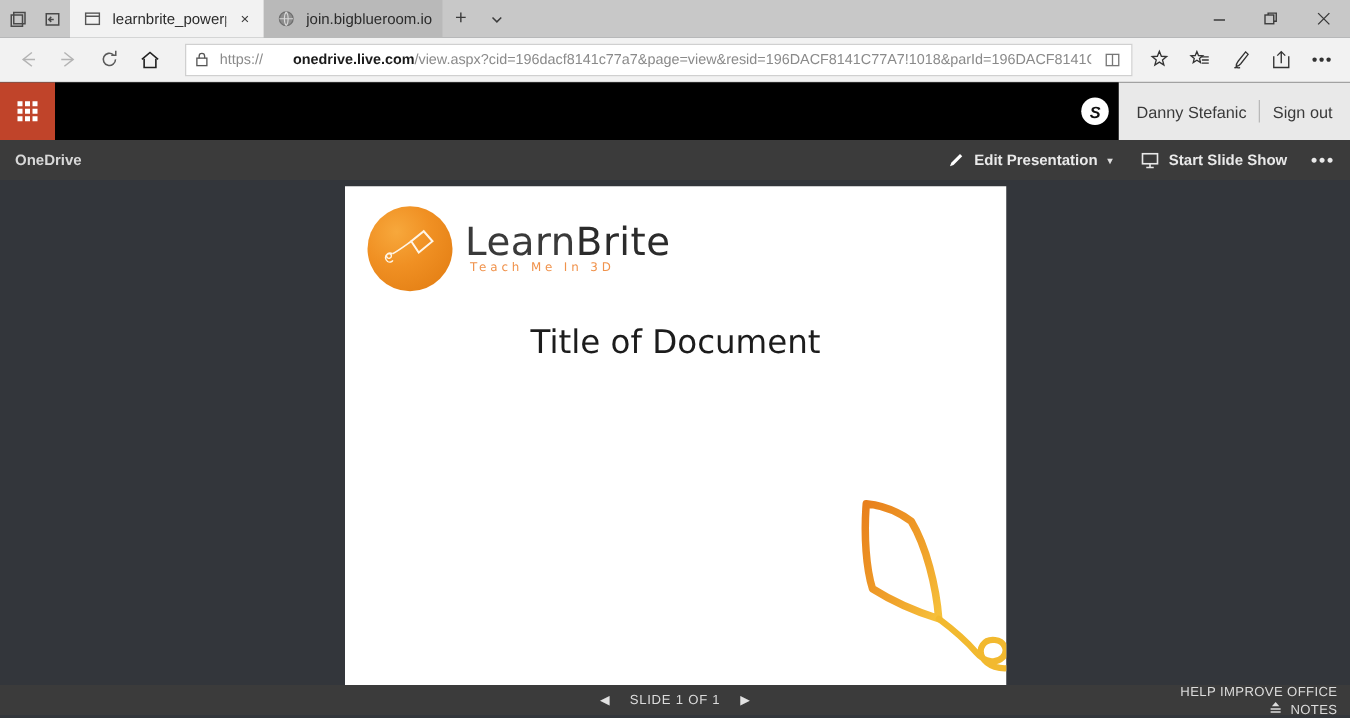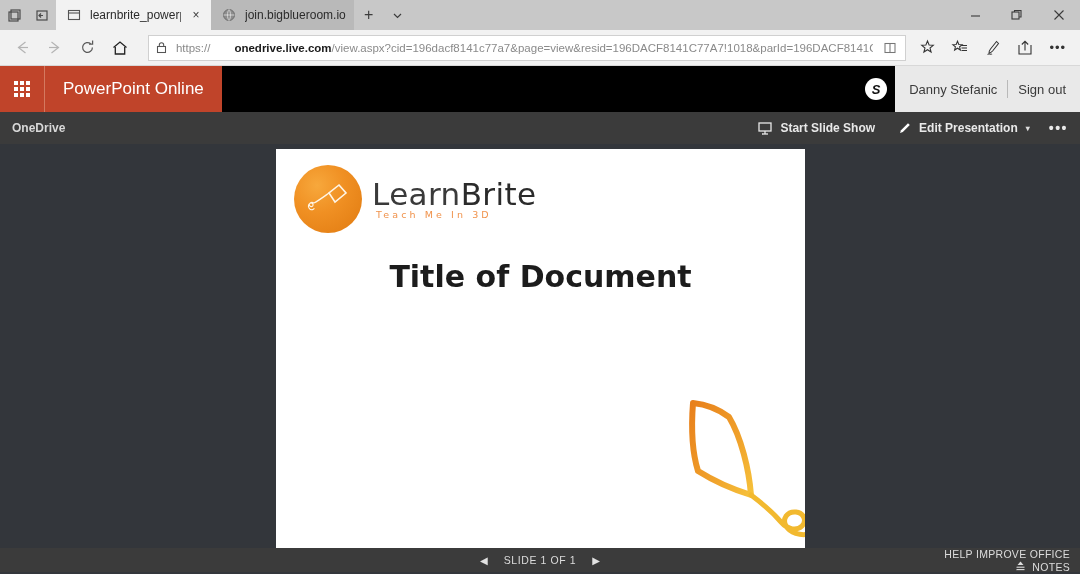--- a/index.html
+++ b/index.html
@@ -137,22 +137,22 @@
     font-family:"DejaVu Sans", sans-serif; font-weight:400;
   }
   .logo-text .brite { color:#2b2b2b; }
   .logo-tag {
     position:absolute; left:82px; top:47px;
     font-size:9.5px; color:#f0924b; letter-spacing:3.1px;
     font-family:"DejaVu Sans", sans-serif;
   }
   .slide-title {
     position:absolute; left:0; right:0; top:110px;
-    text-align:center; font-size:30px; color:#1c1c1c;
-    font-family:"DejaVu Sans", sans-serif; font-weight:700;
+    text-align:center; font-size:26px; color:#1c1c1c;
+    font-family:"DejaVu Sans", sans-serif; font-weight:400;
   }
   .kite-big { position:absolute; left:395px; top:240px; width:160px; height:165px; }
 
   
   .statusbar {
     height:24px; background:#3b3b3b; color:#dcdcdc;
     display:flex; align-items:center; font-size:10.5px;
     position:relative;
   }
   .slidenav {
@@ -311,53 +311,52 @@
         <i></i>
         <i></i>
         <i></i>
         <i></i>
         <i></i>
         <i></i>
         <i></i>
         <i></i>
     </span>
   </div>
-  <div class="brand">PowerPoint Online</div>
   <div class="hdr-fill"></div>
   <div class="skype">
     <span class="skype-badge">S</span>
   </div>
   <div class="hdr-user">
     <span>Danny Stefanic</span>
     <span class="hdr-sep"></span>
     <span>Sign out</span>
   </div>
 </div>
 
 <div class="cmdbar">
   <div class="breadcrumb">OneDrive</div>
   <div class="cmd-right">
+    <div class="cmd">
+      <span class="cmd-ico">
+        <svg width="15" height="15" viewBox="0 0 15 15">
+            <path d="M3 12 L4 9.2 L11 2.2 L12.8 4 L5.8 11 Z" fill="#fff"></path>
+          </svg>
+      </span>
+      <span>Edit Presentation</span>
+      <span class="caret">▾</span>
+    </div>
     <div class="cmd">
       <span class="cmd-ico">
         <svg width="16" height="15" viewBox="0 0 16 15">
             <rect x="2" y="2" width="12" height="8" fill="none" stroke="#e8e8e8" stroke-width="1.3"></rect>
             <line x1="8" y1="10" x2="8" y2="13" stroke="#e8e8e8" stroke-width="1.3"></line>
             <line x1="5" y1="13" x2="11" y2="13" stroke="#e8e8e8" stroke-width="1.3"></line>
           </svg>
       </span>
       <span>Start Slide Show</span>
-    </div>
-    <div class="cmd">
-      <span class="cmd-ico">
-        <svg width="15" height="15" viewBox="0 0 15 15">
-            <path d="M3 12 L4 9.2 L11 2.2 L12.8 4 L5.8 11 Z" fill="#fff"></path>
-          </svg>
-      </span>
-      <span>Edit Presentation</span>
-      <span class="caret">▾</span>
     </div>
     <div class="cmd-more">•••</div>
   </div>
 </div>
 
 <div class="stage">
   <div class="slide">
 
     <div class="logo">
       <div class="logo-circle">

